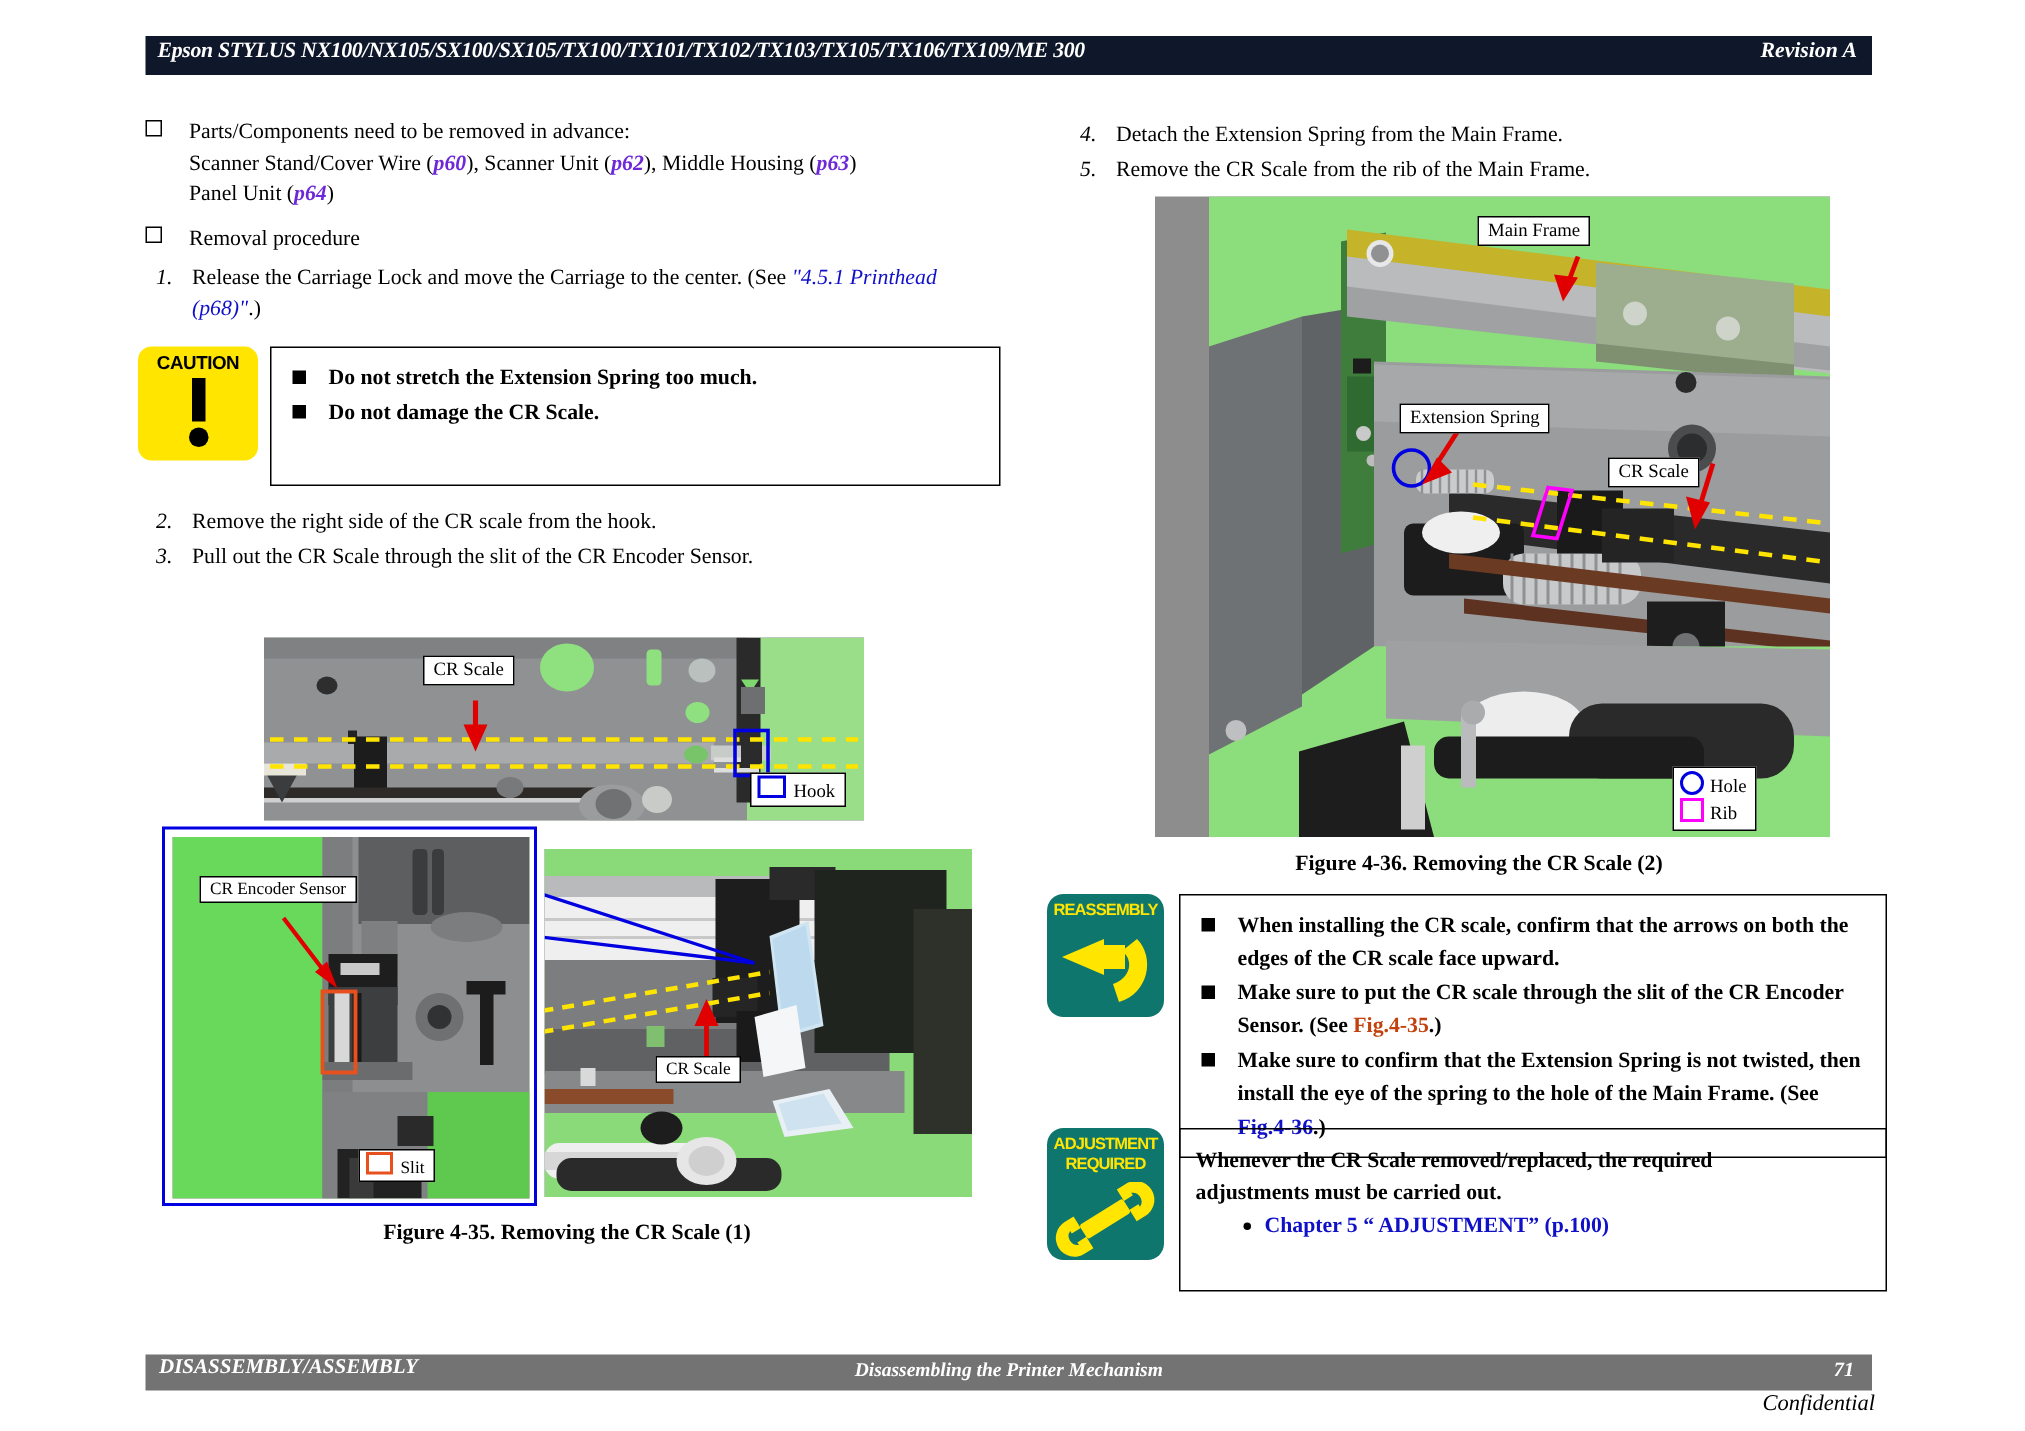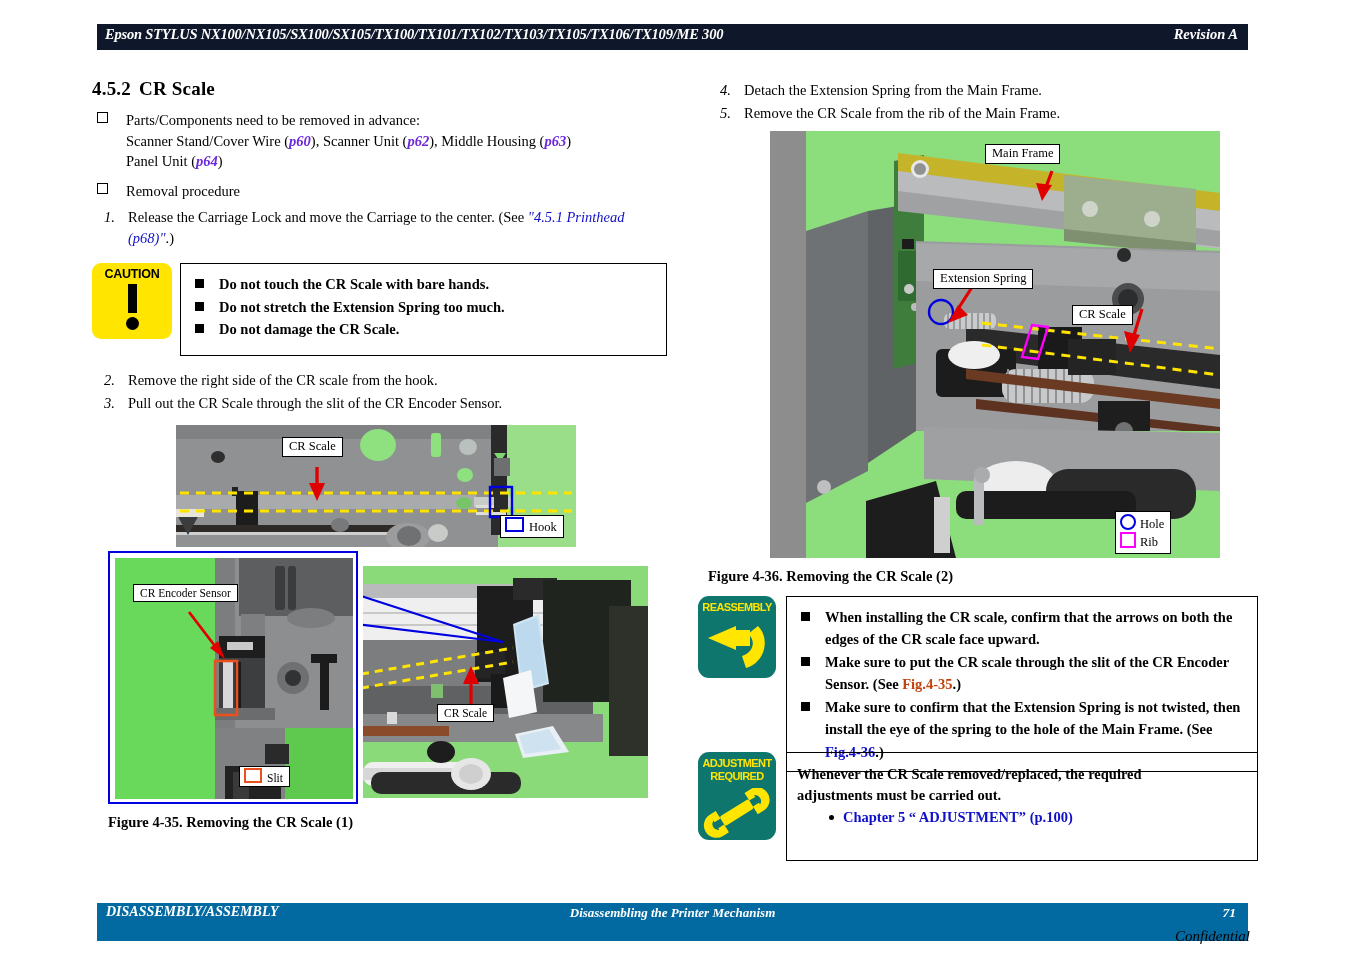--- a/index.html
+++ b/index.html
@@ -6,21 +6,21 @@
   body{width:1350px;height:954px;position:relative;
        font-family:"Liberation Serif","DejaVu Serif",serif;color:#000;overflow:hidden;}
 
   
   .hdr-bar{position:absolute;left:97px;top:24px;width:1151px;height:26px;background:#0f172a;}
   .hdr-left{position:absolute;left:8px;top:2px;font-style:italic;font-weight:bold;
             font-size:14.5px;color:#fff;letter-spacing:-.2px;white-space:nowrap;}
   .hdr-right{position:absolute;right:10px;top:2px;font-style:italic;font-weight:bold;
              font-size:14.5px;color:#fff;white-space:nowrap;}
 
-  .ftr-bar{position:absolute;left:97px;top:903px;width:1151px;height:38px;background:#0369a1;}
+  .ftr-bar{position:absolute;left:97px;top:903px;width:1151px;height:24px;background:#737373;}
   .ftr-left{position:absolute;left:9px;top:1px;font-style:italic;font-weight:bold;
             font-size:14px;color:#fff;white-space:nowrap;}
   .ftr-mid{position:absolute;left:0;right:0;top:2px;text-align:center;font-style:italic;
            font-weight:bold;font-size:13px;color:#fff;}
   .ftr-right{position:absolute;right:12px;top:2px;font-style:italic;font-weight:bold;
              font-size:13.5px;color:#fff;}
   .confidential{position:absolute;right:100px;top:928px;font-style:italic;font-size:15px;color:#000;}
 
   
   .colL{position:absolute;left:92px;top:78px;width:575px;}
@@ -51,42 +51,39 @@
   .nb-item{position:relative;padding-left:28px;font-weight:bold;font-size:14.5px;line-height:1.55;}
   .nb-item .bsq{position:absolute;left:4px;top:6px;width:9px;height:9px;background:#000;}
 
   
   .icon-dark{position:absolute;left:0;top:0;width:78px;height:82px;background:#0f766e;border-radius:11px;}
   .icon-dark .cap{position:absolute;top:5px;left:0;width:100%;text-align:center;color:#FFE500;
         font-family:"Liberation Sans","DejaVu Sans",sans-serif;font-weight:bold;font-size:11px;
         letter-spacing:-.6px;line-height:1.15;}
 
   
-  .figcap{font-weight:bold;font-size:14.5px;margin-top:6px;}
+  .figcap{text-align:center;font-weight:bold;font-size:14.5px;margin-top:6px;}
 
   .photo{position:relative;overflow:hidden;background:#8d8d8d;}
   .cal{position:absolute;background:#fff;border:1.6px solid #000;font-size:12.5px;
        padding:1px 6px;white-space:nowrap;line-height:1.25;z-index:6;}
   .cal.sm{font-size:11.5px;}
 
   svg{display:block;}
 </style>
 </head>
 <body>
 
 <div class="hdr-bar">
   <div class="hdr-left">Epson STYLUS NX100/NX105/SX100/SX105/TX100/TX101/TX102/TX103/TX105/TX106/TX109/ME 300</div>
   <div class="hdr-right">Revision A</div>
 </div>
 
 <div class="colL">
 
-  <h2 class="sect">
-    <span class="num">4.5.2</span><span>CR Scale</span>
-  </h2>
 
   <div class="bullet-row">
     <span class="sq"></span>
     <span>Parts/Components need to be removed in advance:</span><br>
     <span>Scanner Stand/Cover Wire (</span><span class="ref">p60</span><span>), Scanner Unit (</span><span class="ref">p62</span><span>), Middle Housing (</span><span class="ref">p63</span><span>)</span><br>
     <span>Panel Unit (</span><span class="ref">p64</span><span>)</span>
   </div>
 
   <div class="bullet-row" style="margin-bottom:6px;">
     <span class="sq"></span>
@@ -98,24 +95,20 @@
     <span>Release the Carriage Lock and move the Carriage to the center. (See </span><span class="reflink">"4.5.1 Printhead (p68)"</span><span>.)</span>
   </div>
 
   <div class="notebox" style="margin-top:14px;">
     <div class="icon-caution">
       <div class="cap">CAUTION</div>
       <div class="bangbar"></div>
       <div class="bangdot"></div>
     </div>
     <div class="notebody">
-      <div class="nb-item">
-        <span class="bsq"></span>
-        <span>Do not touch the CR Scale with bare hands.</span>
-      </div>
       <div class="nb-item">
         <span class="bsq"></span>
         <span>Do not stretch the Extension Spring too much.</span>
       </div>
       <div class="nb-item">
         <span class="bsq"></span>
         <span>Do not damage the CR Scale.</span>
       </div>
     </div>
   </div>

